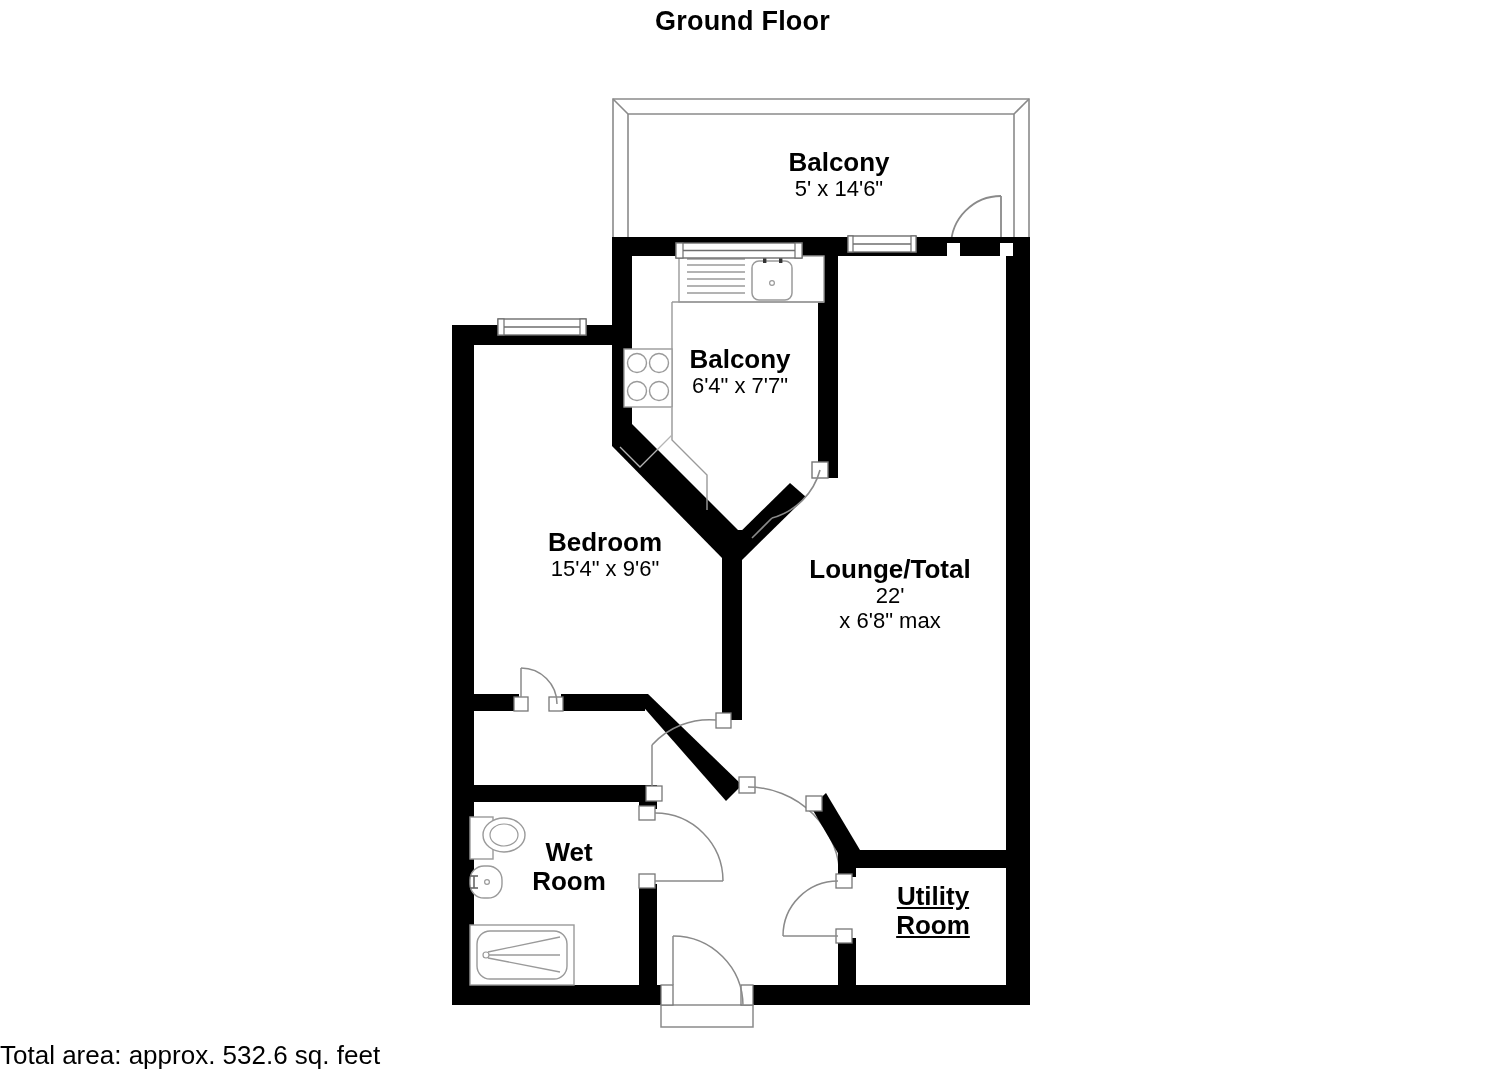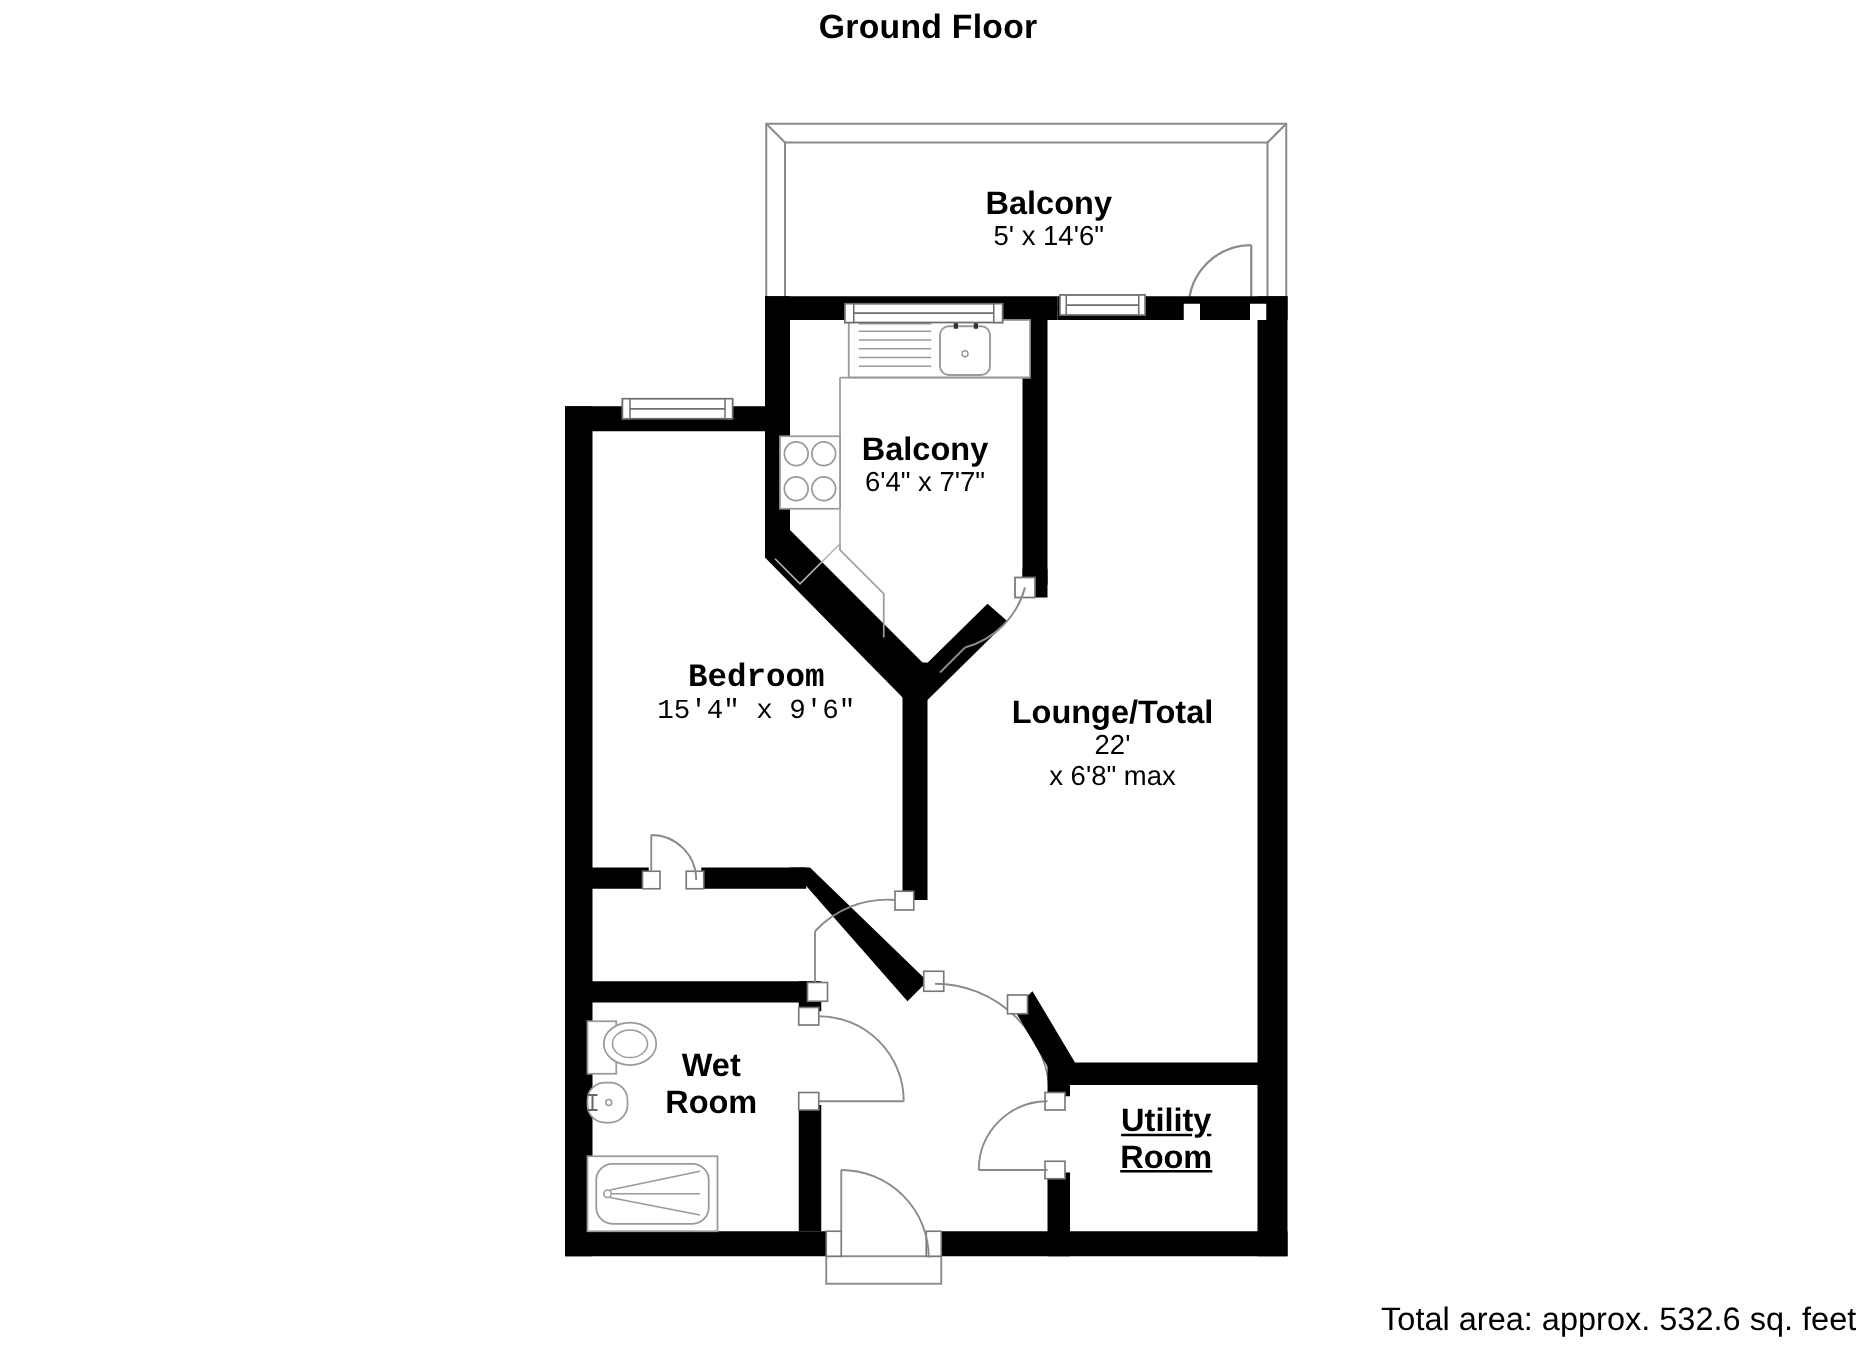--- a/index.html
+++ b/index.html
@@ -8,21 +8,21 @@
     width:1485px;height:1080px;position:relative;overflow:hidden;
     font-family:"Liberation Sans","DejaVu Sans",sans-serif;
     color:#000000;
   }
   #plan-root{position:absolute;left:0;top:0;width:1485px;height:1080px;}
   .title{
     position:absolute;left:0;top:6px;width:1485px;text-align:center;
     font-size:27px;font-weight:bold;letter-spacing:.2px;
   }
   .footer{
-    position:absolute;left:0;top:1040px;width:1485px;text-align:right;
+    position:absolute;left:0;top:1040px;width:1485px;text-align:left;
     font-size:26px;font-weight:normal;
   }
   .room-label{
     position:absolute;text-align:center;line-height:1.08;
     pointer-events:none;white-space:nowrap;
   }
   .room-label .nm{font-size:26px;font-weight:bold;display:block;}
   .room-label .dim{font-size:22px;font-weight:normal;display:block;margin-top:1px;}
   .room-label.two .nm{line-height:1.12;padding-left:14px;}
   svg.plan{position:absolute;left:0;top:0;width:1485px;height:1080px;}
@@ -267,21 +267,21 @@
   <div class="room-label" style="left:629px;top:148px;width:420px;">
     <span class="nm">Balcony</span>
     <span class="dim">5' x 14'6"</span>
   </div>
 
   <div class="room-label" style="left:630px;top:345px;width:220px;">
     <span class="nm">Balcony</span>
     <span class="dim">6'4" x 7'7"</span>
   </div>
 
-  <div class="room-label" style="left:470px;top:528px;width:270px;font-family:Liberation Mono, monospace;">
+  <div class="room-label" style="left:470px;top:528px;width:270px;">
     <span class="nm">Bedroom</span>
     <span class="dim">15'4" x 9'6"</span>
   </div>
 
   <div class="room-label" style="left:780px;top:555px;width:220px;">
     <span class="nm">Lounge/Total</span>
     <span class="dim">22'</span>
     <span class="dim">x 6'8" max</span>
   </div>
 

